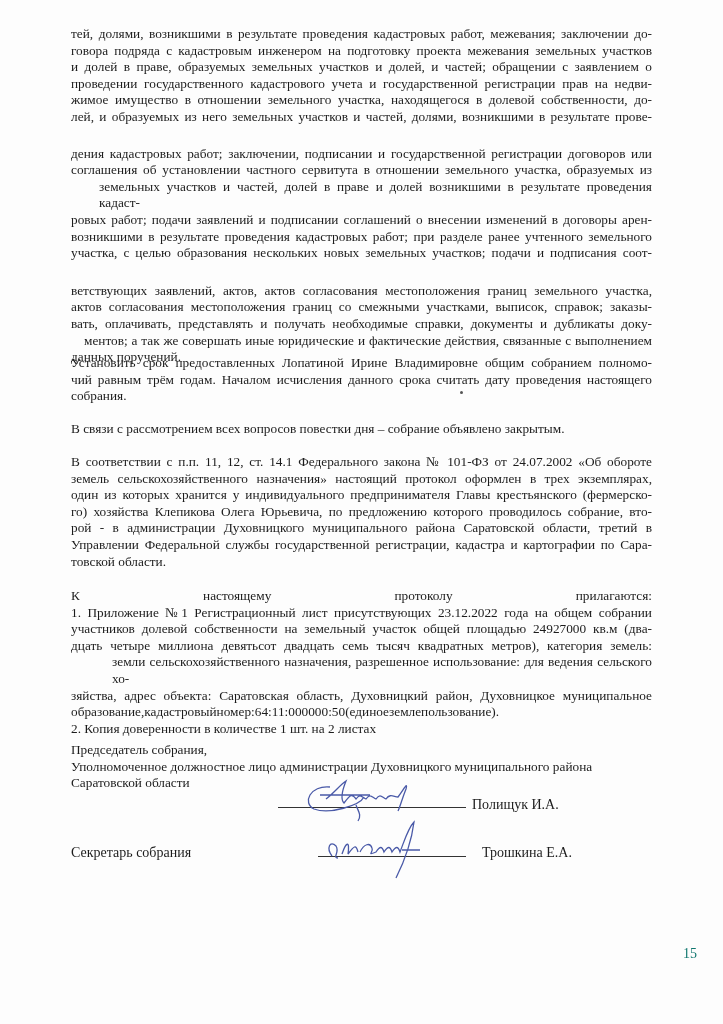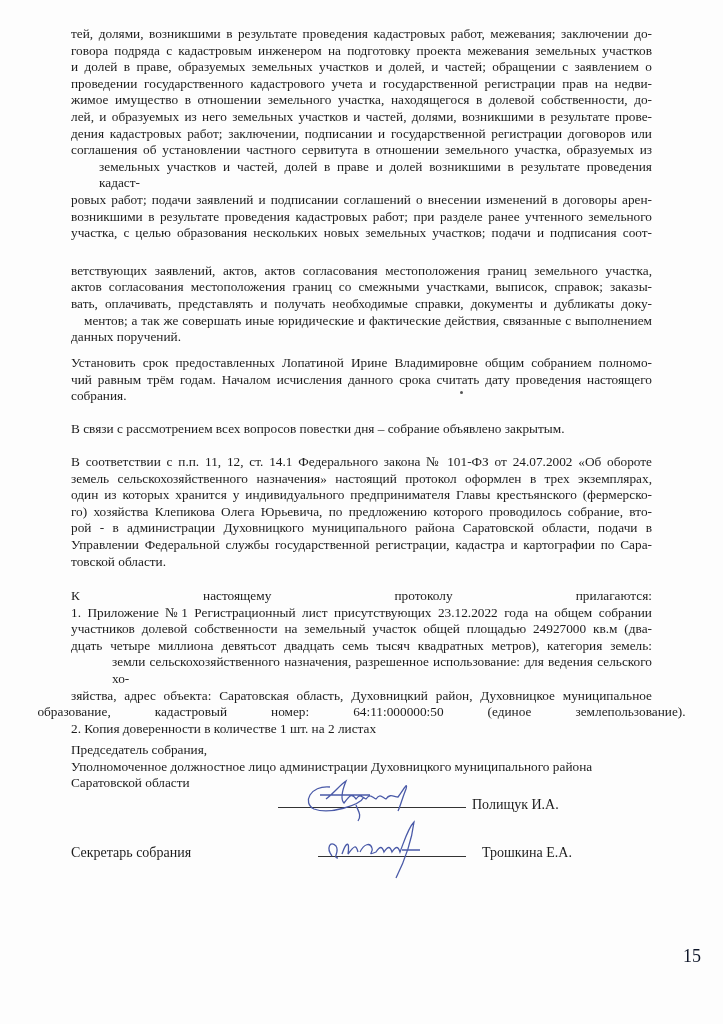--- a/index.html
+++ b/index.html
@@ -7,41 +7,41 @@
          font-family: "Liberation Serif", "DejaVu Serif", serif; color: #1c1c1c; }
   .page { position: absolute; left: 0; top: 0; width: 723px; height: 1024px; background: #fdfdfd; }
   .text { position: absolute; left: 71px; width: 581px; font-size: 13.3px; line-height: 16.6px; }
   .just { text-align: justify; text-align-last: left; }
   .block-p1 { top: 26px; }
   .block-p2 { top: 355px; }
   .block-p3 { top: 421px; }
   .block-p4 { top: 454px; }
   .block-att { top: 588px; }
   .att-head { display: flex; justify-content: space-between; }
-  .flex-j { display: flex; justify-content: center; gap: 44px; }
+  .flex-j { display: flex; justify-content: flex-start; }
   .sig-block { position: absolute; left: 71px; top: 742px; font-size: 13.3px; line-height: 16.6px; width: 600px; }
   .sig-line { position: absolute; border-bottom: 1px solid #333; }
   .sig-svg { position: absolute; }
   .name { position: absolute; font-size: 14px; }
-  .page-num { position: absolute; left: 683px; top: 946px; font-size: 18px; color: #0f172a; }
+  .page-num { position: absolute; left: 683px; top: 946px; font-size: 14px; color: #0f766e; }
   .dot { position: absolute; left: 460px; top: 391px; width: 3px; height: 3px; background: #555; border-radius: 50%; }
 </style>
 </head>
 <body>
 
 <div class="page">
 
   <div class="text just block-p1" id="p1">
       <div class="just" style="text-align-last: justify;">тей, долями, возникшими в результате проведения кадастровых работ, межевания; заключении до-</div>
       <div class="just" style="text-align-last: justify;">говора подряда с кадастровым инженером на подготовку проекта межевания земельных участков</div>
       <div class="just" style="text-align-last: justify;">и долей в праве, образуемых земельных участков и долей, и частей; обращении с заявлением о</div>
       <div class="just" style="text-align-last: justify;">проведении государственного кадастрового учета и государственной регистрации прав на недви-</div>
       <div class="just" style="text-align-last: justify;">жимое имущество в отношении земельного участка, находящегося в долевой собственности, до-</div>
       <div class="just" style="text-align-last: justify;">лей, и образуемых из него земельных участков и частей, долями, возникшими в результате прове-</div>
-      <div class="just" style="text-align-last: justify;">дения кадастровых работ; заключении, подписании и государственной регистрации договоров или</div>
+      <div class="just" style="text-align-last: justify; margin-top: 20px;">дения кадастровых работ; заключении, подписании и государственной регистрации договоров или</div>
       <div class="just" style="text-align-last: justify;">соглашения об установлении частного сервитута в отношении земельного участка, образуемых из</div>
       <div class="just" style="text-align-last: justify; margin-left: 28px;">земельных участков и частей, долей в праве и долей возникшими в результате проведения кадаст-</div>
       <div class="just" style="text-align-last: justify;">ровых работ; подачи заявлений и подписании соглашений о внесении изменений в договоры арен-</div>
       <div class="just" style="text-align-last: justify;">возникшими в результате проведения кадастровых работ; при разделе ранее учтенного земельного</div>
       <div class="just" style="text-align-last: justify;">участка, с целью образования нескольких новых земельных участков; подачи и подписания соот-</div>
       <div class="just" style="text-align-last: justify; margin-top: 21px;">ветствующих заявлений, актов, актов согласования местоположения границ земельного участка,</div>
       <div class="just" style="text-align-last: justify;">актов согласования местоположения границ со смежными участками, выписок, справок; заказы-</div>
       <div class="just" style="text-align-last: justify;">вать, оплачивать, представлять и получать необходимые справки, документы и дубликаты доку-</div>
       <div class="just" style="text-align-last: justify; margin-left: 13px;">ментов; а так же совершать иные юридические и фактические действия, связанные с выполнением</div>
       <div class="just" style="text-align-last: left;">данных поручений.</div>
@@ -55,21 +55,21 @@
 
   <div class="dot"></div>
 
   <div class="text block-p3">В связи с рассмотрением всех вопросов повестки дня – собрание объявлено закрытым.</div>
 
   <div class="text just block-p4" id="p4">
       <div class="just" style="text-align-last: justify;">В соответствии с п.п. 11, 12, ст. 14.1 Федерального закона № 101-ФЗ от 24.07.2002 «Об обороте</div>
       <div class="just" style="text-align-last: justify;">земель сельскохозяйственного назначения» настоящий протокол оформлен в трех экземплярах,</div>
       <div class="just" style="text-align-last: justify;">один из которых хранится у индивидуального предпринимателя Главы крестьянского (фермерско-</div>
       <div class="just" style="text-align-last: justify;">го) хозяйства Клепикова Олега Юрьевича, по предложению которого проводилось собрание, вто-</div>
-      <div class="just" style="text-align-last: justify;">рой - в администрации Духовницкого муниципального района Саратовской области, подачи в</div>
+      <div class="just" style="text-align-last: justify;">рой - в администрации Духовницкого муниципального района Саратовской области, третий в</div>
       <div class="just" style="text-align-last: justify;">Управлении Федеральной службы государственной регистрации, кадастра и картографии по Сара-</div>
       <div class="just" style="text-align-last: left;">товской области.</div>
     </div>
 
   <div class="text block-att">
     <div class="att-head">
       <span>К</span>
       <span>настоящему</span>
       <span>протоколу</span>
       <span>прилагаются:</span>

